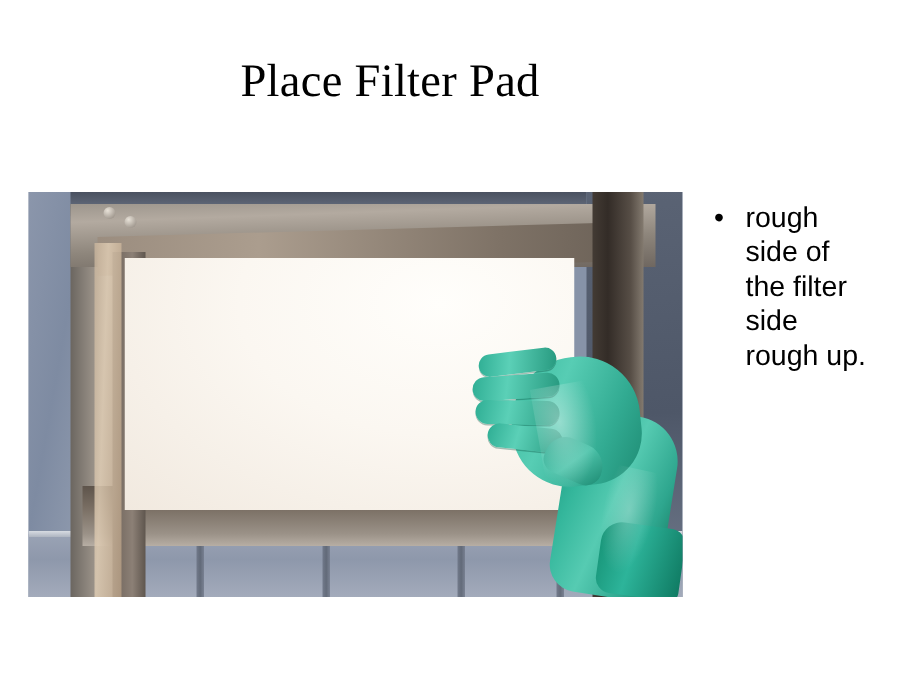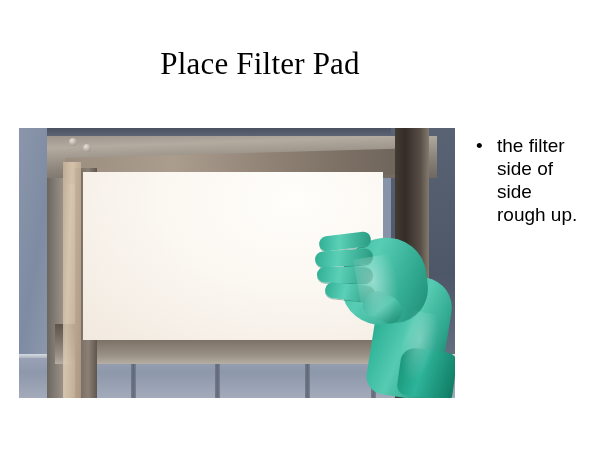--- a/index.html
+++ b/index.html
@@ -12,21 +12,21 @@
     height: 450px;
     position: relative;
     overflow: hidden;
     font-family: "Liberation Sans", sans-serif;
   }
 
   
   #slide-title {
     position: absolute;
     left: 0;
-    top: 46px;
+    top: 36px;
     width: 520px;
     text-align: center;
     font-family: "Liberation Serif", serif;
     font-size: 31px;
     line-height: 36px;
     color: #000000;
     letter-spacing: 0.2px;
     white-space: nowrap;
   }
 
@@ -243,19 +243,20 @@
     <div class="g-part g-thumb"></div>
     <div class="g-part g-sheen"></div>
     <div class="g-part g-sheen2"></div>
   </div>
 </div>
 
 <div id="bullet-block">
   <div class="bullet-row">
     <div class="bullet-marker">•</div>
     <div class="bullet-text">
+      <div>rough</div>
+      <div>side of</div>
       <div>the filter</div>
-      <div>side of</div>
       <div>side</div>
       <div>rough up.</div>
     </div>
   </div>
 </div>
 
 </body></html>

